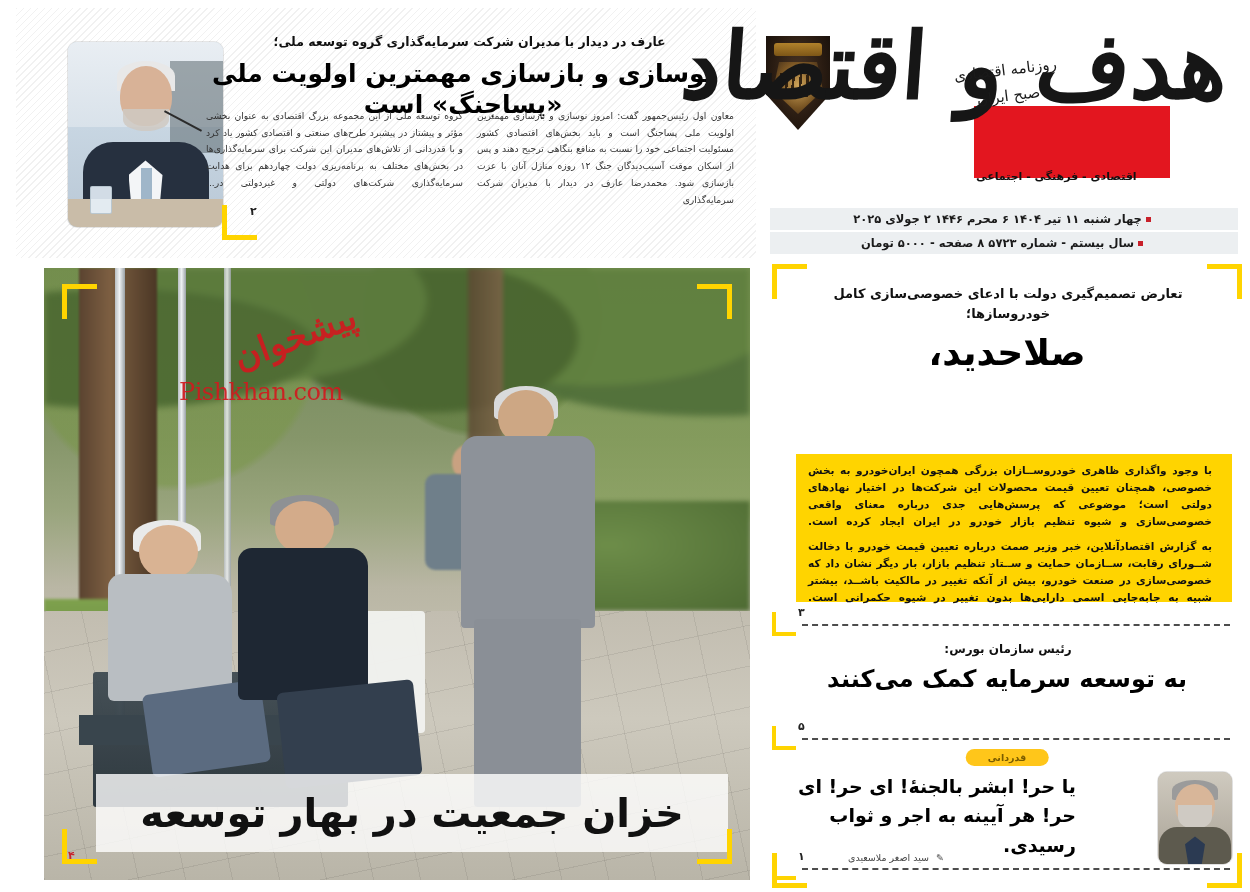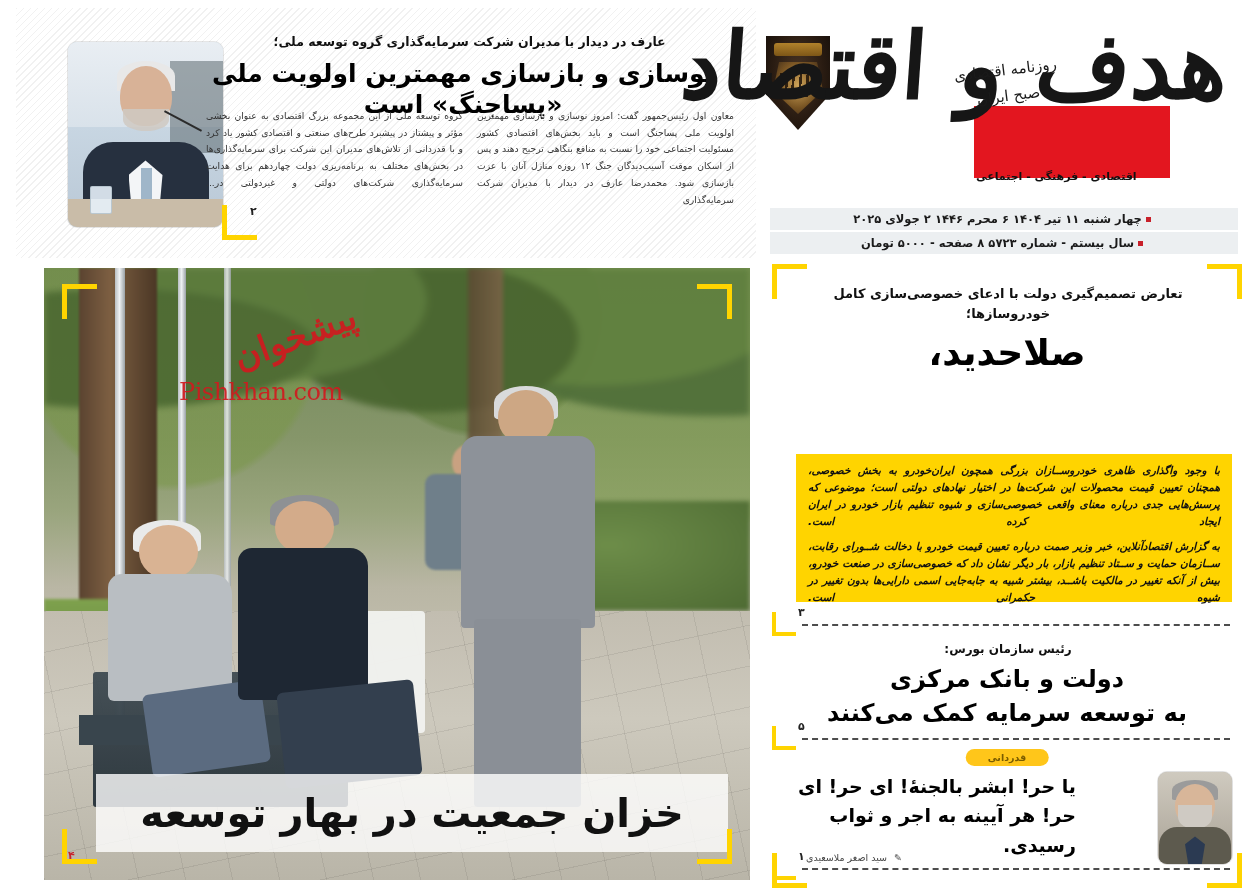--- a/index.html
+++ b/index.html
@@ -227,22 +227,22 @@
   .rc-head{
     position:absolute;left:10px;right:10px;top:64px;
     font-size:36px;font-weight:bold;color:#000;text-align:center;line-height:1.38;
     letter-spacing:-1.2px;
   }
   .yellow-box{
     position:absolute;left:24px;right:10px;top:190px;height:148px;
     background:#FFD400;padding:8px 12px;box-sizing:border-box;
   }
   .yellow-box p{
-    margin:0 0 7px 0;font-size:10.6px;line-height:1.62;color:#111;
-    text-align:justify;text-align-last:justify;font-weight:bold;font-style:italic;
+    margin:0 8px 7px 0;font-size:10.6px;line-height:1.62;color:#111;
+    text-align:justify;text-align-last:justify;font-weight:bold;
   }
   .yellow-box p:last-child{margin-bottom:0;}
 
   .dashed{
     position:absolute;height:0;border-top:2px dashed #3a3a3a;opacity:.9;
   }
   .d1{left:30px;right:12px;top:360px;}
   .d2{left:30px;right:12px;top:474px;}
   .d3{left:30px;right:12px;top:604px;}
 
@@ -272,21 +272,21 @@
   .edit-photo .body{position:absolute;left:50%;bottom:0;width:72px;height:40%;margin-left:-36px;background:#5d5a4e;border-radius:18px 18px 0 0;}
   .edit-photo .shirt{position:absolute;left:50%;bottom:0;width:20px;height:30%;margin-left:-10px;background:#2b3a52;clip-path:polygon(50% 0,100% 28%,84% 100%,16% 100%,0 28%);}
 
   .edit-text{
     position:absolute;left:14px;top:508px;width:290px;
     font-size:19px;font-weight:bold;color:#000;text-align:right;line-height:1.55;
     letter-spacing:-.4px;
   }
   .edit-author{
     position:absolute;left:34px;top:588px;width:180px;
-    font-size:9.5px;color:#444;text-align:left;
+    font-size:9.5px;color:#444;text-align:center;
   }
   .pen{display:inline-block;margin-left:4px;}
 
   
   .brk{position:absolute;width:30px;height:30px;border:5px solid #FFD400;}
   .brk.tl{border-right:none;border-bottom:none;}
   .brk.tr{border-left:none;border-bottom:none;}
   .brk.bl{border-right:none;border-top:none;}
   .brk.br{border-left:none;border-top:none;}
 
@@ -429,21 +429,20 @@
       <p>با وجود واگذاری ظاهری خودروســازان بزرگی همچون ایران‌خودرو به بخش خصوصی، همچنان تعیین قیمت محصولات این شرکت‌ها در اختیار نهادهای دولتی است؛ موضوعی که پرسش‌هایی جدی درباره معنای واقعی خصوصی‌سازی و شیوه تنظیم بازار خودرو در ایران ایجاد کرده است.</p>
       <p>به گزارش اقتصادآنلاین، خبر وزیر صمت درباره تعیین قیمت خودرو با دخالت شــورای رقابت، ســازمان حمایت و ســتاد تنظیم بازار، بار دیگر نشان داد که خصوصی‌سازی در صنعت خودرو، بیش از آنکه تغییر در مالکیت باشــد، بیشتر شبیه به جابه‌جایی اسمی دارایی‌ها بدون تغییر در شیوه حکمرانی است.</p>
     </div>
 
     <div class="brk bl" style="left:0;top:348px;width:20px;height:20px;border-width:4px;"></div>
     <div class="pagenum" style="left:26px;top:342px;">۳</div>
     <div class="dashed d1"></div>
 
     <div class="rc2-kicker">رئیس سازمان بورس:</div>
     <div class="rc2-head">
-      <div>دولت و بانک مرکزی</div>
       <div>به توسعه سرمایه کمک می‌کنند</div>
     </div>
 
     <div class="brk bl" style="left:0;top:462px;width:20px;height:20px;border-width:4px;"></div>
     <div class="pagenum" style="left:26px;top:456px;">۵</div>
     <div class="dashed d2"></div>
 
     <div class="badge">قدردانی</div>
 
     <div class="edit-photo">

